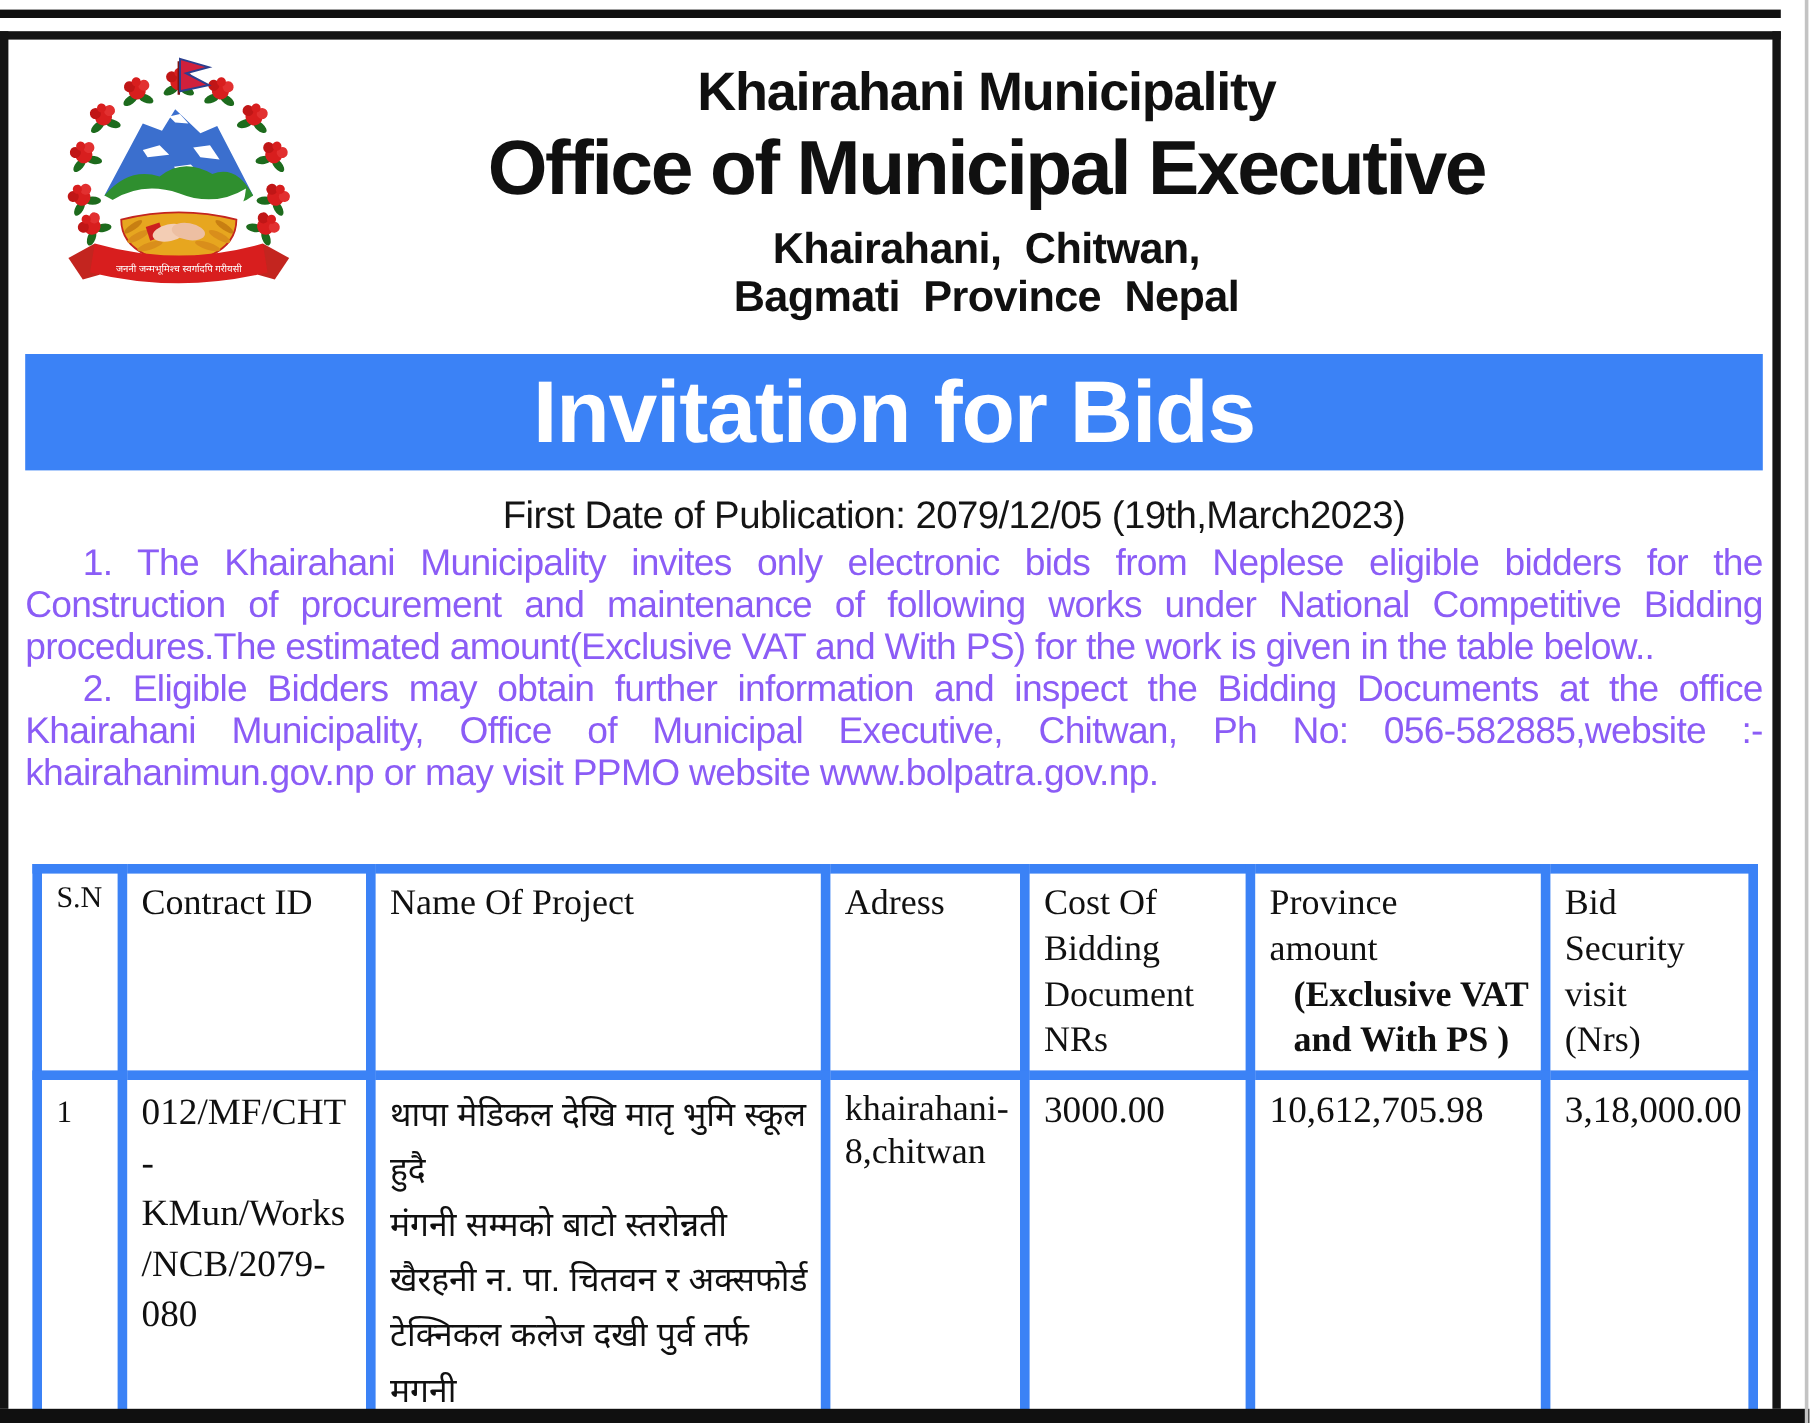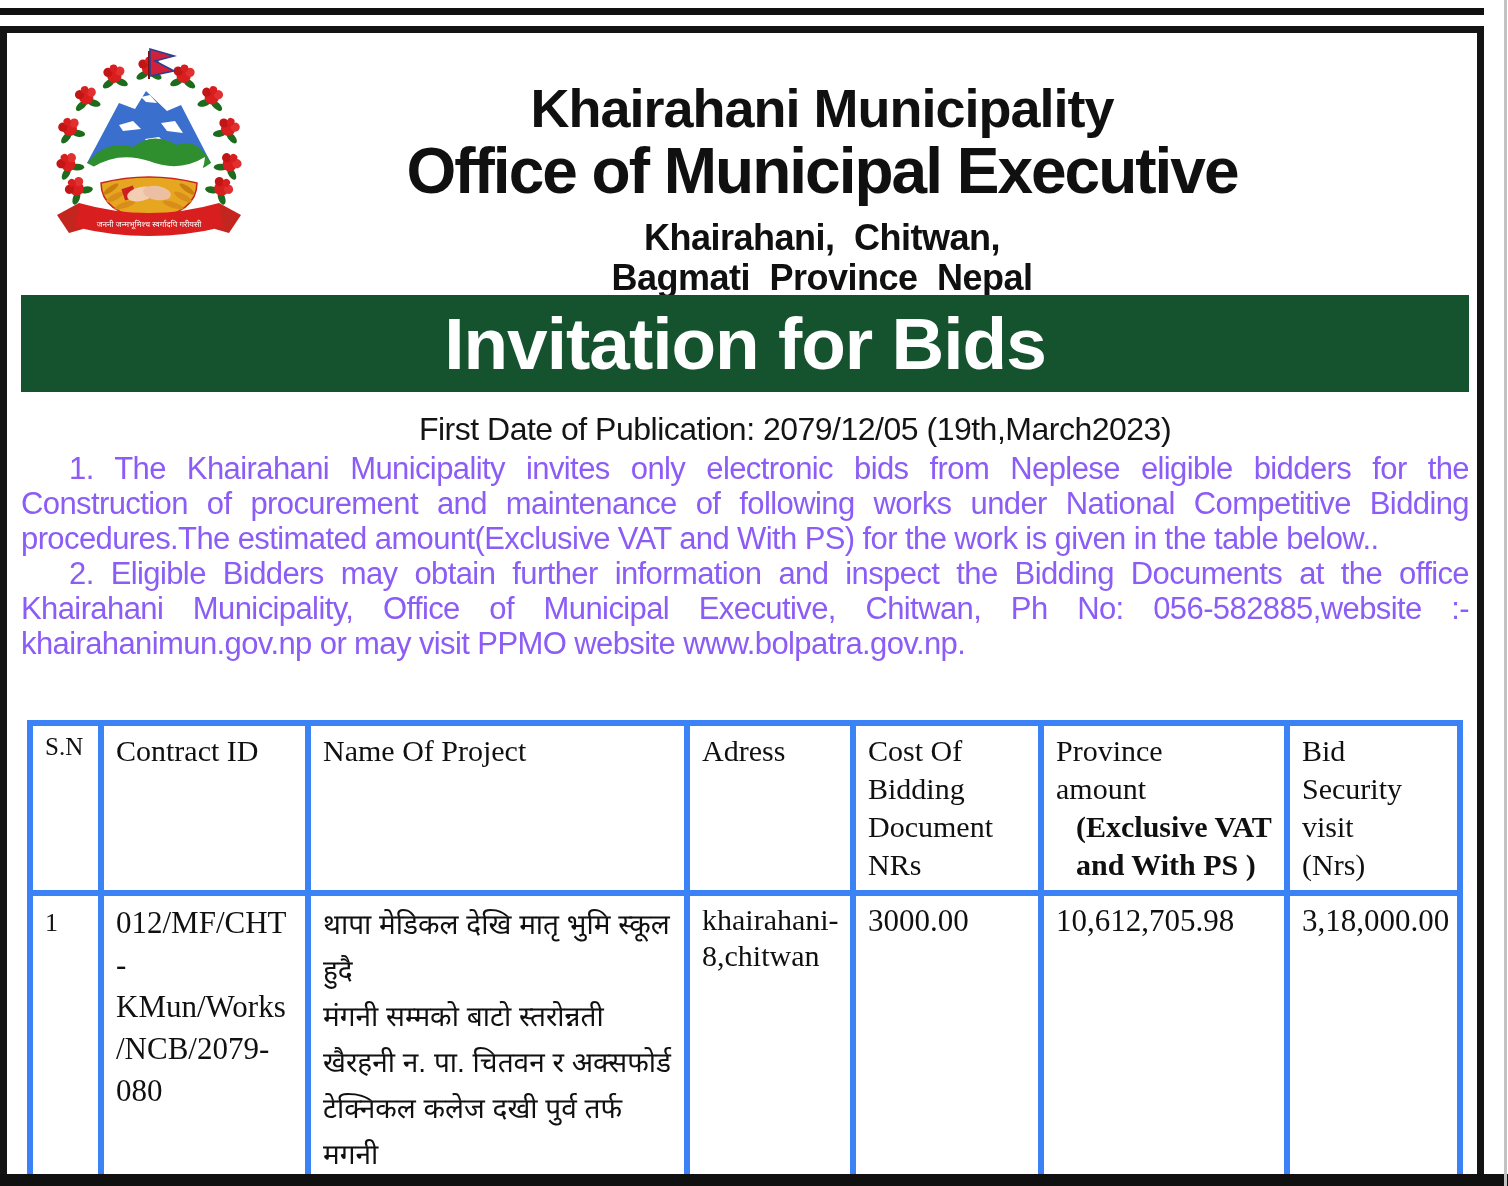--- a/index.html
+++ b/index.html
@@ -11,28 +11,28 @@
   .top-line { position:absolute; left:0; top:8px; width:1484px; height:7px; background:#101010; }
   .bottom-bar { position:absolute; left:0; top:1174px; width:1508px; height:12px; background:#101010; }
   .scan-edge { position:absolute; right:1px; top:0; width:3px; height:1186px; background:#c3c3c3; }
   .frame {
     position:absolute; left:0; top:26px; width:1484px; height:1148px;
     border:7px solid #141414; border-bottom:none; background:#fff;
   }
   
   .logo { position:absolute; left:42px; top:12px; width:200px; height:200px; }
   .titles { position:absolute; left:230px; top:18px; width:1170px; text-align:center; color:#101010; }
-  .t1 { font-size:54px; font-weight:bold; letter-spacing:-1px; line-height:52px;margin-top:31px; }
+  .t1 { font-size:45px; font-weight:bold; letter-spacing:-1px; line-height:52px; }
   .t2 { font-size:64px; font-weight:bold; letter-spacing:-2px; line-height:70px; margin-top:2px; }
   .t3 { font-size:36px; font-weight:bold; letter-spacing:-0.5px; word-spacing:10px; line-height:40px; margin-top:12px; }
   .t4 { font-size:36px; font-weight:bold; letter-spacing:-0.5px; word-spacing:10px; line-height:40px; }
   
   .banner {
     position:absolute; left:14px; top:262px; width:1448px; height:97px;
-    background:#14532d; text-align:center;
+    background:#3b82f6; text-align:center;
   }
   .banner span {
     color:#ffffff; font-size:73px; font-weight:bold; letter-spacing:-1px; line-height:97px;
   }
   .publine {
     position:absolute; left:114px; top:378px; width:1348px; text-align:center;
     font-size:32px; letter-spacing:-0.5px; color:#141414;
   }
   .paras {
     position:absolute; left:14px; top:418px; width:1448px;
@@ -40,21 +40,21 @@
     text-align:justify; color:#8b5cf6;
   }
   .paras p { text-indent:48px; }
   
   table.bids {
     position:absolute; left:20px; top:687px; width:1430px;
     border-collapse:collapse; table-layout:fixed;
     font-family:"Liberation Serif", serif; color:#101010;
   }
   table.bids th, table.bids td {
-    border:6px solid #3b82f6; vertical-align:top; padding:6px 10px 6px 12px;
+    border:8px solid #3b82f6; vertical-align:top; padding:6px 10px 6px 12px;
     font-weight:normal; text-align:left; overflow:hidden;
   }
   table.bids { border:3px solid #222; }
   th { font-size:30px; line-height:38px; }
   td { font-size:31px; line-height:42px; }
   .pre { white-space:pre-line; }
   .c-sn { font-size:25px; line-height:30px; }
   .center { text-align:right; }
   .bold { font-weight:bold !important;margin-left:20px; }
   .row-h { height:148px; }

